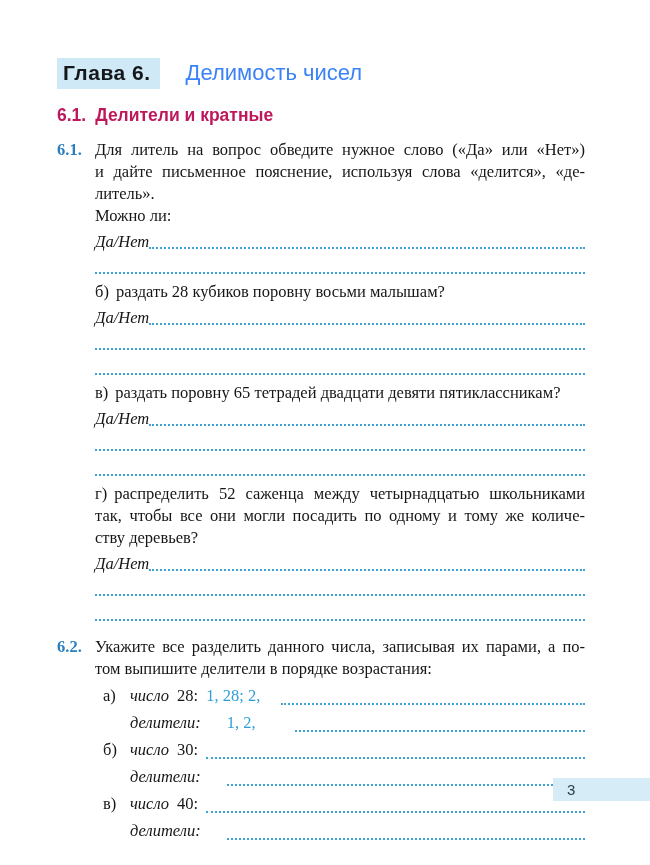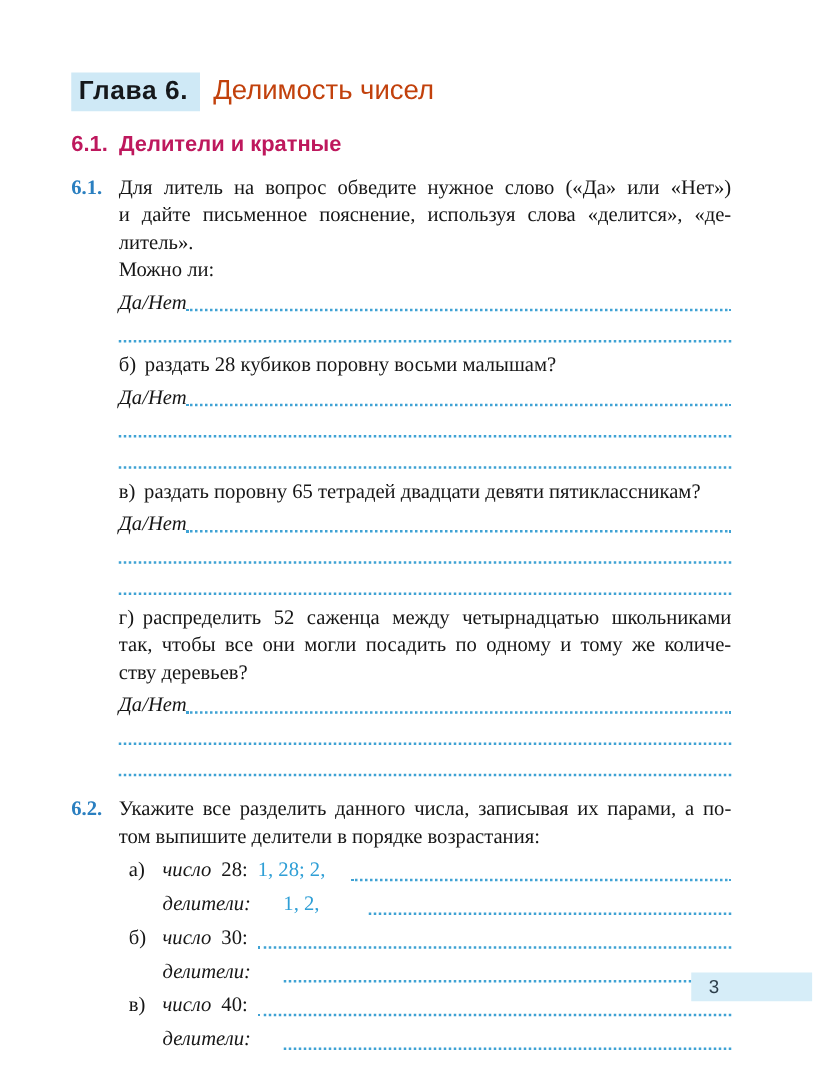--- a/index.html
+++ b/index.html
@@ -9,31 +9,31 @@
     box-sizing:border-box;
     background:#ffffff;
     font-family:"Liberation Serif","DejaVu Serif",serif;
     color:#161616;
     padding:58px 65px 0 57px;
     overflow:hidden;
   }
 
   
   .chapter-row {
-    display:flex; align-items:baseline; gap:11px;
+    display:flex; align-items:baseline; gap:26px;
     font-family:"Liberation Sans","DejaVu Sans",sans-serif;
     margin-bottom:16px;
   }
   .chapter-label {
     background:#cfe9f6;
     font-weight:bold; font-size:21px; color:#15181b;
     padding:3px 9px 4px 6px;
     letter-spacing:.5px;
   }
-  .chapter-title { font-size:22px; color:#c2410c; }
+  .chapter-title { font-size:22px; color:#3b82f6; }
 
   
   .section-heading {
     font-family:"Liberation Sans","DejaVu Sans",sans-serif;
     font-weight:bold; font-size:17.5px; color:#be185d;
     margin:0 0 13px 0;
   }
   .section-heading .sec-num { margin-right:9px; }
 
   

